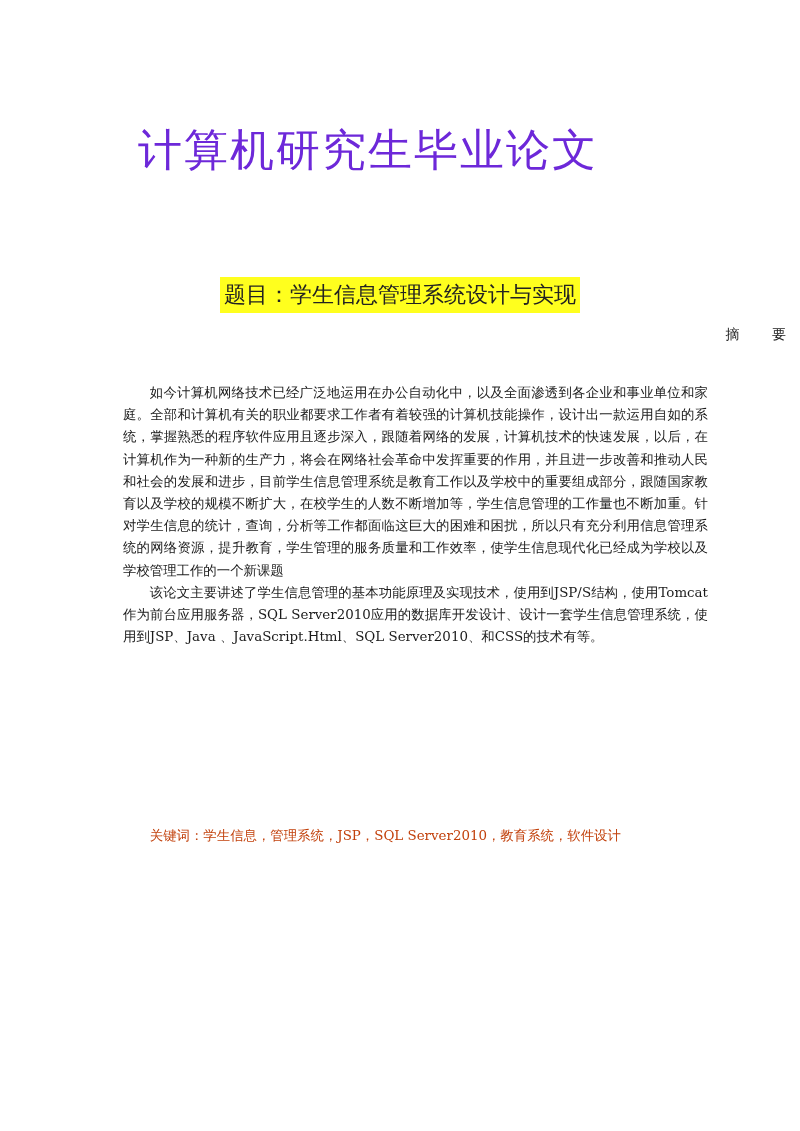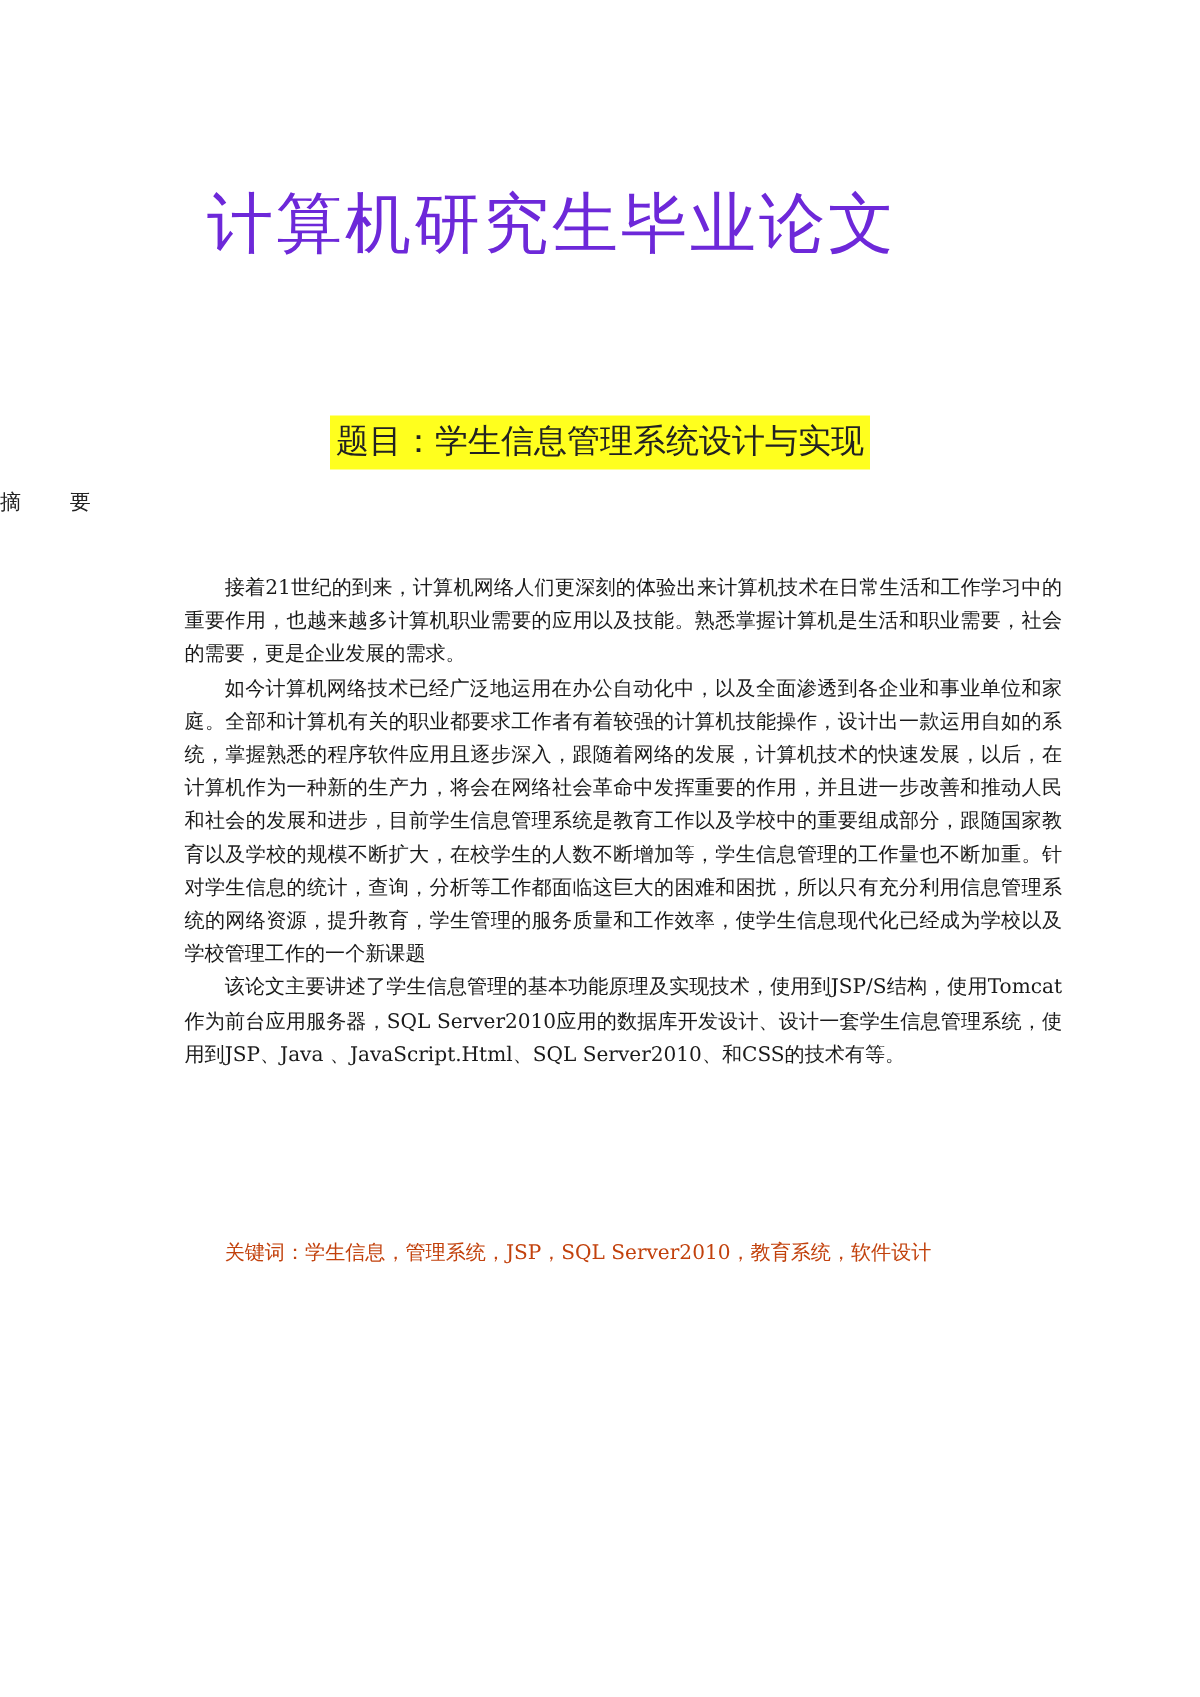--- a/index.html
+++ b/index.html
@@ -11,21 +11,21 @@
       font-size: 44px; font-weight: normal; letter-spacing: 2px; color: #6d28d9;
       line-height: 70px;
     }
     .subject-wrap { position: absolute; top: 253px; left: 0; width: 800px; text-align: center; margin-top: 24px; }
     .subject {
       display: inline-block; background: #ffff1e; padding: 2px 4px;
       font-family: "DejaVu Serif", "Liberation Serif", serif;
       font-size: 22px; line-height: 32px; color: #222;
     }
     .abstract-heading {
-      position: absolute; top: 326px; left: 0; width: 800px; text-align: left;
+      position: absolute; top: 326px; left: 0; width: 800px; text-align: right;
       font-family: "DejaVu Serif", "Liberation Serif", serif;
       font-size: 14px; letter-spacing: 14px; color: #222;
     }
     .body-text {
       position: absolute; top: 382px; left: 123px; width: 585px;
       font-family: "DejaVu Serif", "Liberation Serif", serif;
       font-size: 13.4px; line-height: 22.2px; color: #1a1a1a;
       text-align: justify;
     }
     .body-text p { margin: 0; text-indent: 2em; }
@@ -41,19 +41,18 @@
 <div class="page">
   <div class="main-title">计算机研究生毕业论文</div>
 
   <div class="subject-wrap">
     <span class="subject">题目：学生信息管理系统设计与实现</span>
   </div>
 
   <div class="abstract-heading">摘 要</div>
 
   <div class="body-text">
-    <p>接着21世纪的到来，计算机网络人们更深刻的体验出来计算机技术在日常生活和工作学习中的重要作用，也越来越多计算机职业需要的应用以及技能。熟悉掌握计算机是生活和职业需要，社会的需要，更是企业发展的需求。</p>
     <p>如今计算机网络技术已经广泛地运用在办公自动化中，以及全面渗透到各企业和事业单位和家庭。全部和计算机有关的职业都要求工作者有着较强的计算机技能操作，设计出一款运用自如的系统，掌握熟悉的程序软件应用且逐步深入，跟随着网络的发展，计算机技术的快速发展，以后，在计算机作为一种新的生产力，将会在网络社会革命中发挥重要的作用，并且进一步改善和推动人民和社会的发展和进步，目前学生信息管理系统是教育工作以及学校中的重要组成部分，跟随国家教育以及学校的规模不断扩大，在校学生的人数不断增加等，学生信息管理的工作量也不断加重。针对学生信息的统计，查询，分析等工作都面临这巨大的困难和困扰，所以只有充分利用信息管理系统的网络资源，提升教育，学生管理的服务质量和工作效率，使学生信息现代化已经成为学校以及学校管理工作的一个新课题</p>
     <p>该论文主要讲述了学生信息管理的基本功能原理及实现技术，使用到JSP/S结构，使用Tomcat作为前台应用服务器，SQL Server2010应用的数据库开发设计、设计一套学生信息管理系统，使用到JSP、Java 、JavaScript.Html、SQL Server2010、和CSS的技术有等。</p>
   </div>
 
   <div class="keywords">关键词：学生信息，管理系统，JSP，SQL Server2010，教育系统，软件设计</div>
 </div>
 
 </body></html>

